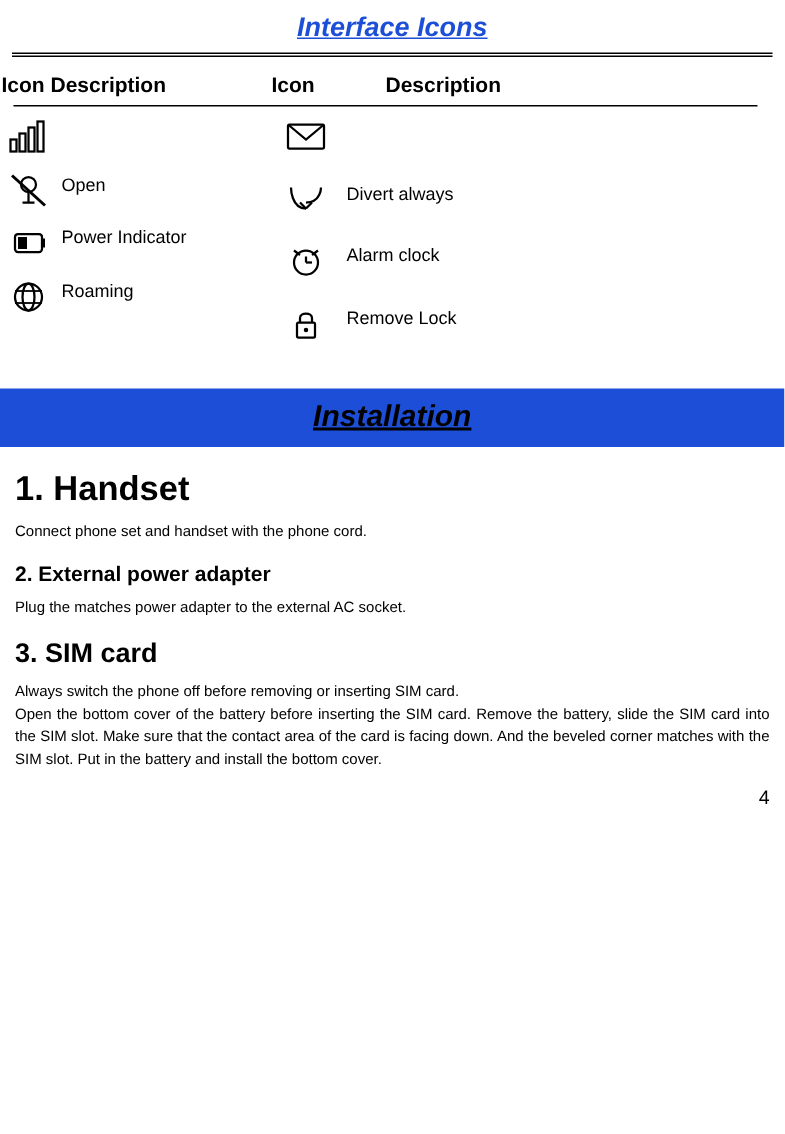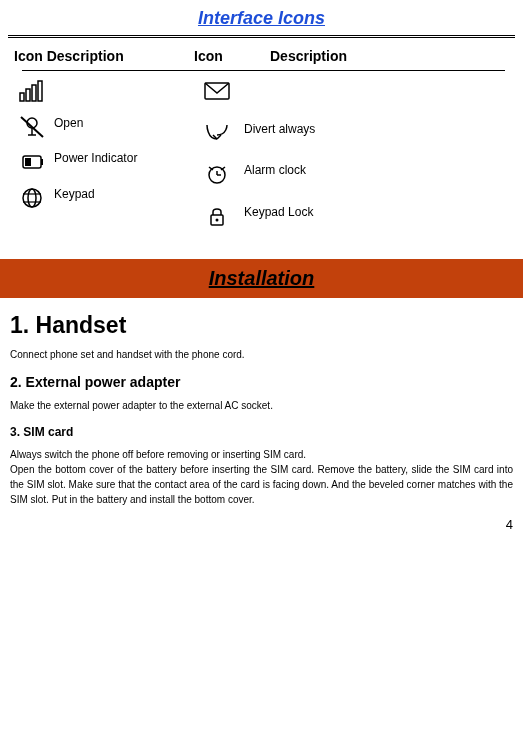--- a/index.html
+++ b/index.html
@@ -22,21 +22,21 @@
       color: #1d4ed8;
     }
 
     .double-rule {
       border: none;
       border-top: 3px double #000;
       margin: 0 8px 0 8px;
     }
 
     .icon-table-section {
-      padding: 6px 10px 10px 14px;
+      padding: 6px 10px 10px 1px;
     }
 
     .icon-table-header {
       display: flex;
       flex-direction: row;
       align-items: center;
       padding: 4px 0 6px 0;
       font-size: 14px;
       font-weight: bold;
     }
@@ -76,21 +76,21 @@
     }
 
     .desc-cell {
       flex: 1;
       font-size: 12px;
       line-height: 1.4;
       padding-left: 4px;
     }
 
     .section-header-gray {
-      background-color: #c2410c;
+      background-color: #1d4ed8;
       text-align: center;
       padding: 8px 0;
       margin: 10px 0 8px 0;
     }
 
     .section-header-gray span {
       font-size: 20px;
       font-weight: bold;
       font-style: italic;
       text-decoration: underline;
@@ -103,21 +103,21 @@
       padding: 6px 4px 4px 10px;
     }
 
     .heading2 {
       font-size: 14px;
       font-weight: bold;
       padding: 6px 28px 4px 10px;
     }
 
     .heading3 {
-      font-size: 12px;
+      font-size: 18px;
       font-weight: bold;
       padding: 6px 10px 4px 10px;
     }
 
     .body-text {
       padding: 4px 10px 6px 10px;
       font-size: 10px;
       line-height: 1.5;
       text-align: justify;
     }
@@ -191,21 +191,21 @@
 
       <div class="icon-row">
         <div class="icon-cell">
           <svg width="26" height="24" viewBox="0 0 26 24">
             <circle cx="13" cy="12" r="9" fill="none" stroke="#000" stroke-width="1.5"></circle>
             <ellipse cx="13" cy="12" rx="4" ry="9" fill="none" stroke="#000" stroke-width="1.5"></ellipse>
             <line x1="4" y1="8" x2="22" y2="8" stroke="#000" stroke-width="1.2"></line>
             <line x1="4" y1="16" x2="22" y2="16" stroke="#000" stroke-width="1.2"></line>
           </svg>
         </div>
-        <div class="desc-cell">Keypad</div>
+        <div class="desc-cell">Roaming</div>
       </div>
 
     </div>
 
     <div style="flex:1; display:flex; flex-direction:column; gap:6px;">
 
       <div class="icon-row">
         <div class="icon-cell" style="width:46px; min-width:46px;">
           <svg width="28" height="24" viewBox="0 0 28 24">
             <rect x="2" y="4" width="24" height="16" rx="1" fill="none" stroke="#000" stroke-width="1.5"></rect>
@@ -239,34 +239,34 @@
       </div>
 
       <div class="icon-row">
         <div class="icon-cell" style="width:46px; min-width:46px;">
           <svg width="28" height="24" viewBox="0 0 28 24">
             <rect x="8" y="11" width="12" height="10" rx="1" fill="none" stroke="#000" stroke-width="1.5"></rect>
             <path d="M10 11 L10 8 C10 4, 18 4, 18 8 L18 11" fill="none" stroke="#000" stroke-width="1.5"></path>
             <circle cx="14" cy="16" r="1.5" fill="#000"></circle>
           </svg>
         </div>
-        <div class="desc-cell">Keypad Lock</div>
+        <div class="desc-cell">Remove Lock</div>
       </div>
 
     </div>
   </div>
 </div>
 
 <div class="section-header-gray">
   <span>Installation</span>
 </div>
 
 <div class="heading1">1.  Handset</div>
 <div class="body-text">Connect phone set and handset with the phone cord.</div>
 
 <div class="heading2">2.  External power adapter</div>
-<div class="body-text">Make the external power adapter to the external AC socket.</div>
+<div class="body-text">Plug the matches power adapter to the external AC socket.</div>
 
 <div class="heading3">3.  SIM card</div>
 <div class="body-text" style="white-space: pre-line;">Always switch the phone off before removing or inserting SIM card.
 Open the bottom cover of the battery before inserting the SIM card. Remove the battery, slide the SIM card into the SIM slot. Make sure that the contact area of the card is facing down. And the beveled corner matches with the SIM slot. Put in the battery and install the bottom cover.</div>
 
 <div class="page-number">4</div>
 
 </body></html>

